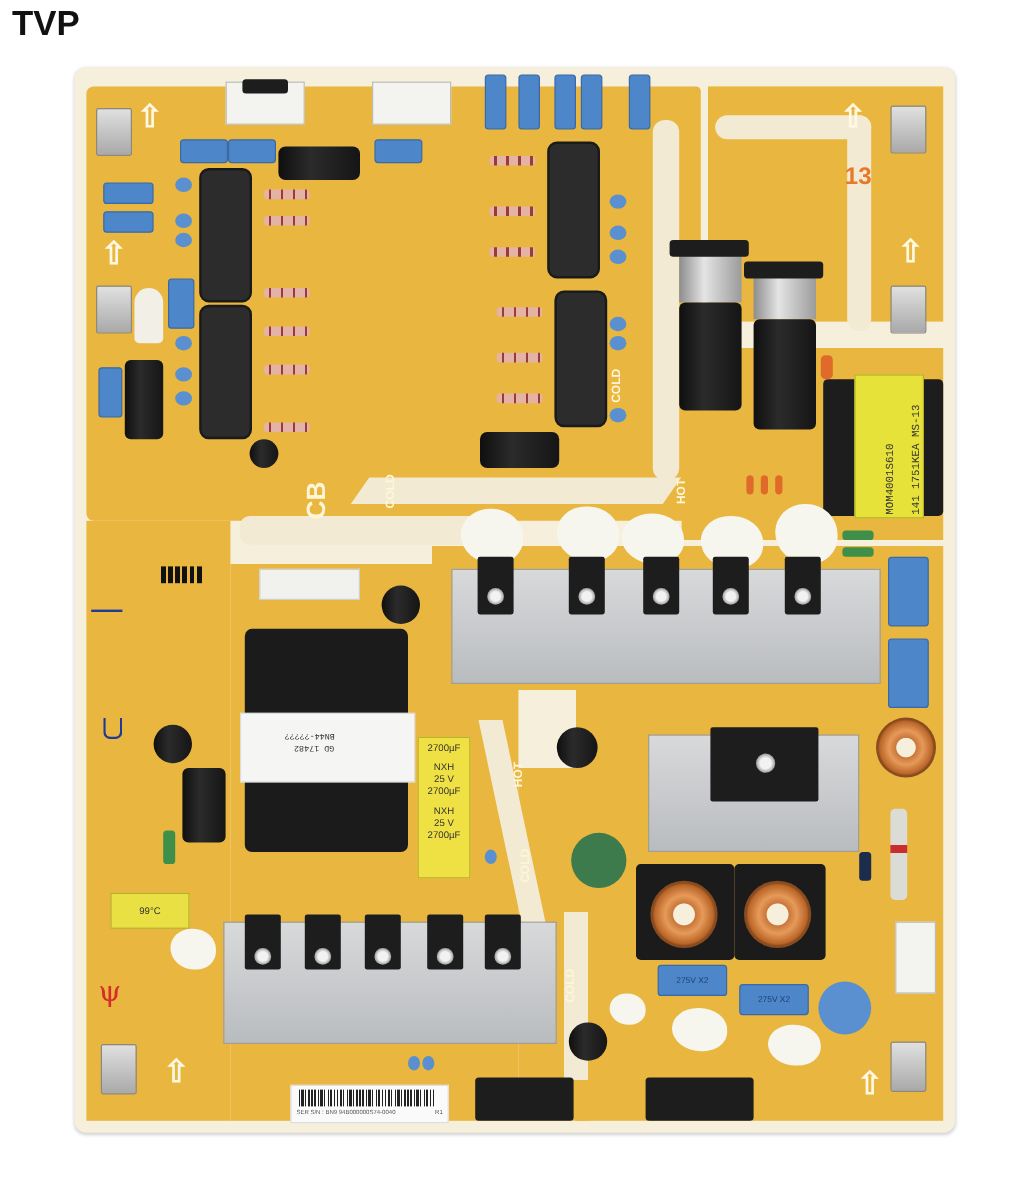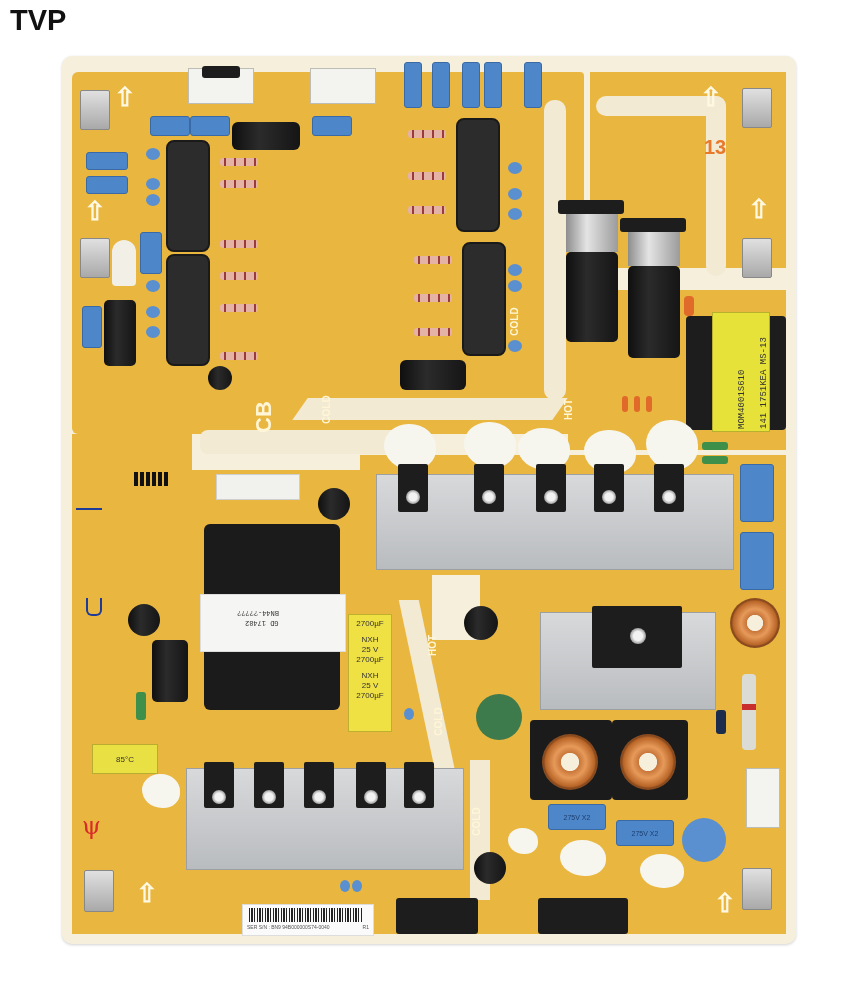--- a/index.html
+++ b/index.html
@@ -230,21 +230,21 @@
 <div class="abs screw" style="left:212px;top:790px;width:14px;height:14px;"></div>
 <div class="abs mosfet" style="left:254px;top:762px;width:30px;height:46px;"></div>
 <div class="abs screw" style="left:262px;top:790px;width:14px;height:14px;"></div>
 <div class="abs mosfet" style="left:304px;top:762px;width:30px;height:46px;"></div>
 <div class="abs screw" style="left:312px;top:790px;width:14px;height:14px;"></div>
 <div class="abs mosfet" style="left:356px;top:762px;width:30px;height:46px;"></div>
 <div class="abs screw" style="left:364px;top:790px;width:14px;height:14px;"></div>
 <div class="abs mosfet" style="left:404px;top:762px;width:30px;height:46px;"></div>
 <div class="abs screw" style="left:412px;top:790px;width:14px;height:14px;"></div>
 
-<div class="abs" style="left:92px;top:744px;width:64px;height:28px;background:#e9e043;border:1px solid #b8ad30;font-size:8px;color:#333;display:flex;align-items:center;justify-content:center;">85°C</div>
+<div class="abs" style="left:92px;top:744px;width:64px;height:28px;background:#e9e043;border:1px solid #b8ad30;font-size:8px;color:#333;display:flex;align-items:center;justify-content:center;">99°C</div>
 
 <div class="abs" style="left:82px;top:812px;width:54px;height:26px;color:#d82b2b;font-size:24px;font-family:'DejaVu Serif',serif;">ψ</div>
 <div class="abs" style="left:76px;top:508px;width:26px;height:2px;background:#1f3b9a;"></div>
 <div class="abs" style="left:86px;top:598px;width:12px;height:16px;border:2px solid #1f3b9a;border-top:none;border-radius:0 0 6px 6px;"></div>
 
 <div class="abs conn-black" style="left:396px;top:898px;width:82px;height:36px;"></div>
 <div class="abs conn-black" style="left:538px;top:898px;width:90px;height:36px;"></div>
 
 <div class="abs label-sticker" style="left:242px;top:904px;width:130px;height:30px;">
   <div class="barcode" style="position:absolute;left:6px;top:3px;width:114px;height:14px;"></div>

